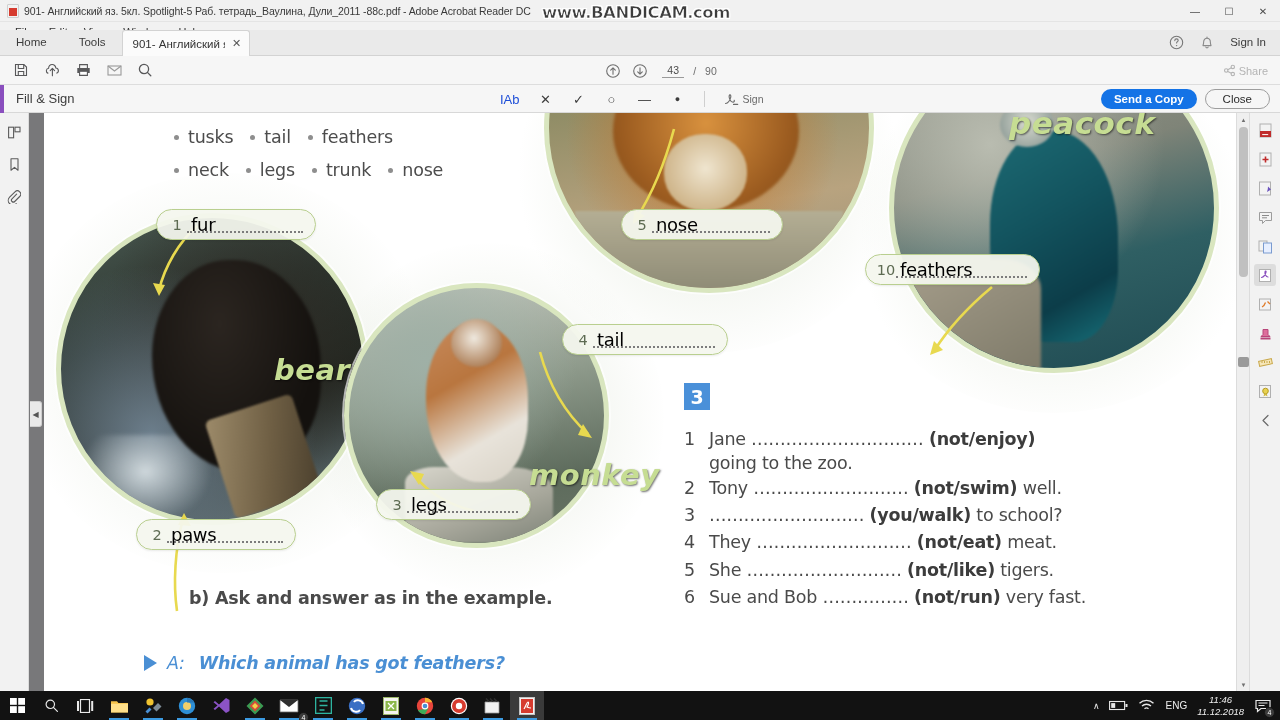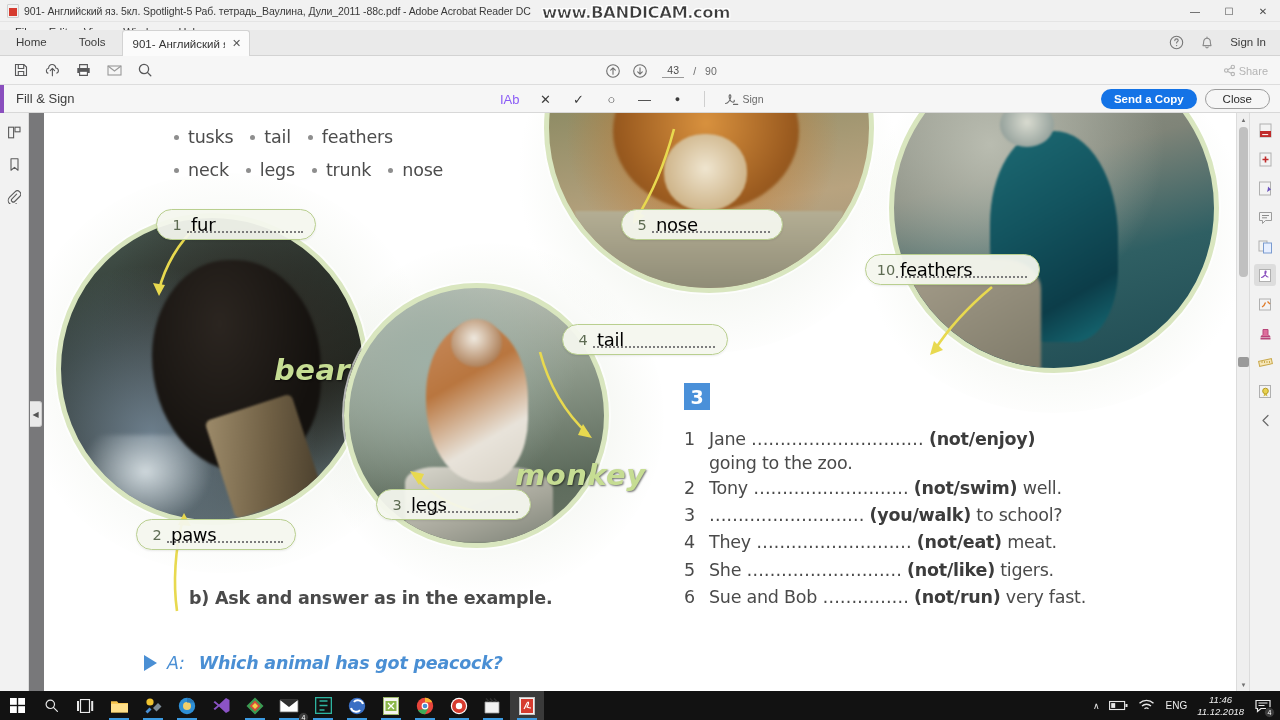--- a/index.html
+++ b/index.html
@@ -126,21 +126,21 @@
   .fs-accent { width: 4px; height: 28px; background: #8a4fbe; flex: none; }
   .fs-title { font-size: 13px; color: #3d3d3d; padding-left: 12px; }
   .fs-tools {
     position: absolute; left: 500px; top: 0; height: 28px;
     display: flex; align-items: center; gap: 19px;
   }
   .fs-tool {
     font-size: 13px; color: #3c3c3c; display: flex; align-items: center;
     justify-content: center; min-width: 14px; height: 20px;
   }
-  .fs-tool.active { color: #8b5cf6; }
+  .fs-tool.active { color: #1d4ed8; }
   .fs-sep { width: 1px; height: 16px; background: #cfcfcf; }
   .fs-sign { display: flex; align-items: center; gap: 4px; font-size: 10.5px; color: #6a6a6a; }
   .fs-right { position: absolute; right: 10px; top: 0; height: 28px;
               display: flex; align-items: center; gap: 8px; }
   .btn-primary {
     background: #1473e6; color: #fff; font-size: 11.5px; font-weight: bold;
     border-radius: 11px; padding: 4px 13px; border: none;
     font-family: "Liberation Sans", sans-serif;
   }
   .btn-ghost {
@@ -328,21 +328,21 @@
   }
 
   
   .animal-name {
     position: absolute; font-family: "DejaVu Sans", sans-serif;
     font-weight: bold; font-style: italic; color: #c6dd93;
     text-shadow: 1px 1px 2px rgba(0,0,0,0.55);
     letter-spacing: 0.5px;
   }
   .an-bear    { left: 230px; top: 240px; font-size: 29px; }
-  .an-monkey  { left: 471px; top: 345px; font-size: 29px; }
+  .an-monkey  { left: 485px; top: 345px; font-size: 29px; }
   .an-peacock { left: 965px; top: -8px;  font-size: 31px; }
 
   
   .pill {
     position: absolute; height: 31px; border-radius: 16px;
     background: rgba(244,247,238,0.94);
     border: 1.5px solid #b9cf8f;
     display: flex; align-items: center; padding: 0 10px;
     box-shadow: 0 1px 2px rgba(0,0,0,0.08);
   }
@@ -668,20 +668,21 @@
             <div class="bear-log"></div>
         </div>
         <div class="photo ph-monkey">
           <div class="mk-rock"></div>
             <div class="mk-body"></div>
             <div class="mk-head"></div>
         </div>
 
         <div class="animal-name an-bear">bear</div>
         <div class="animal-name an-monkey">monkey</div>
+        <div class="animal-name an-peacock">peacock</div>
 
         <svg class="arrow" style="left:95px;top:105px;width:80px;height:90px;">
           <path d="M58 8 C40 24, 26 48, 20 72" stroke="#e8d94f" stroke-width="2.6" fill="none"></path>
           <path d="M20 78 l-6 -13 l12 2 z" fill="#e8d94f"></path>
         </svg>
         <svg class="arrow" style="left:105px;top:390px;width:60px;height:115px;">
           <path d="M28 108 C24 80, 26 46, 34 16" stroke="#e8d94f" stroke-width="2.6" fill="none"></path>
           <path d="M35 10 l7 13 l-13 -1 z" fill="#e8d94f"></path>
         </svg>
         <svg class="arrow" style="left:350px;top:350px;width:100px;height:60px;">
@@ -746,21 +747,21 @@
           <span class="pill-line">
             <span class="pill-dots"></span>
             <span class="pill-ans">feathers</span>
           </span>
         </div>
 
         <div class="part-b">b) Ask and answer as in the example.</div>
         <div class="example-row">
           <span class="ex-tri"></span>
           <span class="ex-a">A:</span>
-          <span class="ex-q">Which animal has got peacock?</span>
+          <span class="ex-q">Which animal has got feathers?</span>
         </div>
 
         <div class="ex3">
           <div class="ex3-head">
             <div class="ex3-num">3</div>
           </div>
 
           <div class="ex3-list">
             <div class="ex3-item">
               <span class="ex3-n">1</span>

